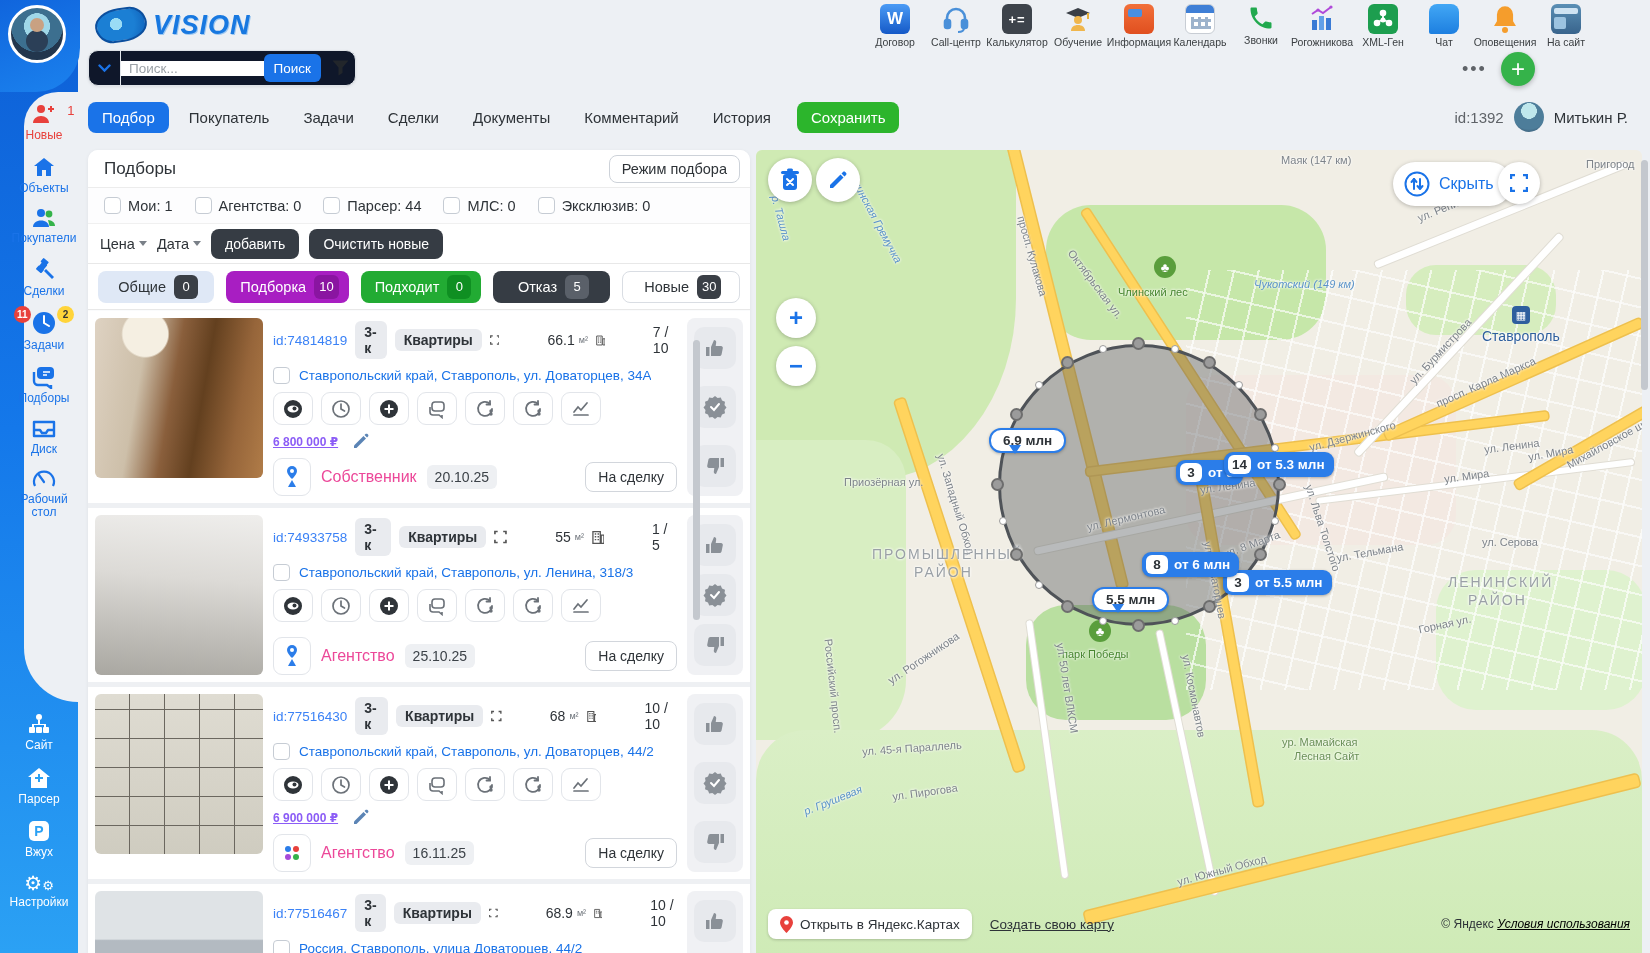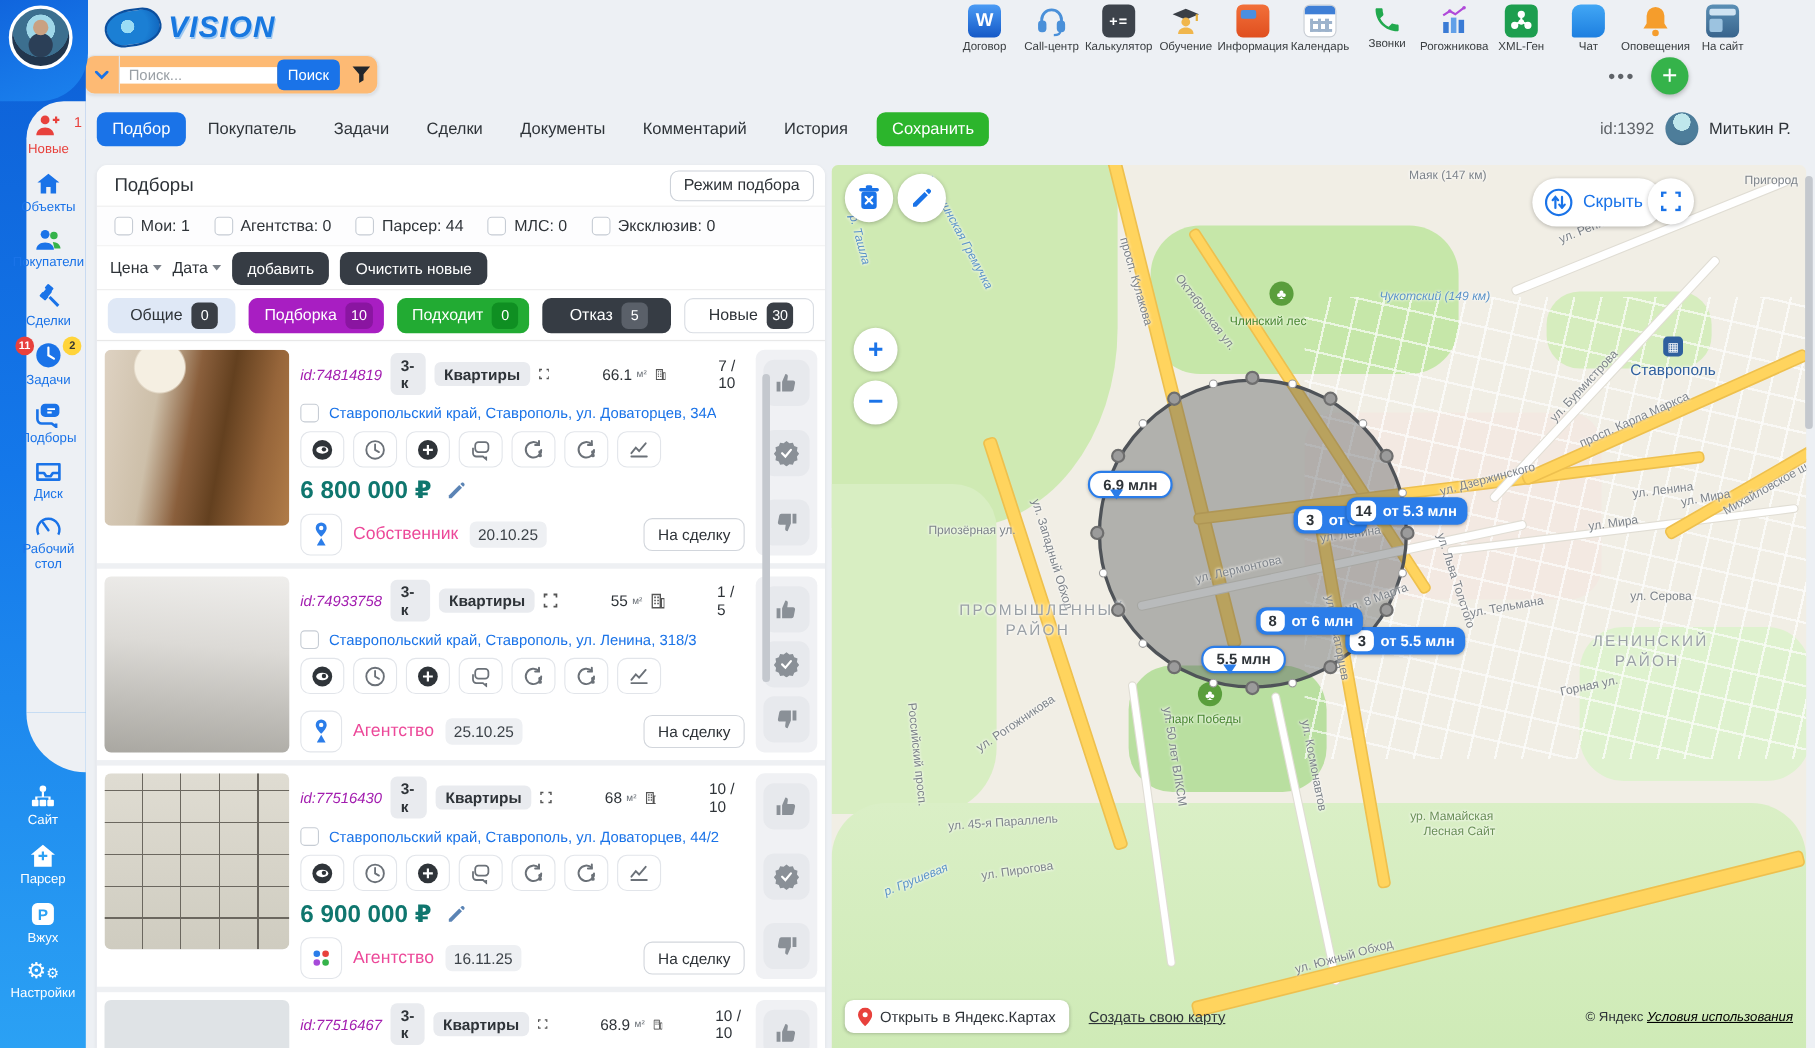--- a/index.html
+++ b/index.html
@@ -42,21 +42,21 @@
   .tico.xml { background:#1d9e4f; }
   .tico.chat { background:linear-gradient(180deg,#42a7f5,#1d7fe0); border-radius:8px 8px 8px 2px; }
   .tico.site { background:linear-gradient(180deg,#5b8fb5,#38648c); position:relative; }
   .tico.site::before { content:""; position:absolute; left:3px; top:4px; right:3px; height:6px; background:#cfe3f2; border-radius:2px; }
   .tico.site::after { content:""; position:absolute; left:3px; top:13px; width:12px; height:12px; background:#9cc3e0; border-radius:2px; }
   .misc-row { position:absolute; left:1462px; top:52px; display:flex; align-items:center; gap:14px; }
   .dots3 { color:#5f6368; font-size:18px; letter-spacing:2px; cursor:pointer; }
   .plus-btn { width:34px; height:34px; border-radius:50%; background:#35b34a; color:#fff; font-size:24px; display:flex; align-items:center; justify-content:center; cursor:pointer; box-shadow:0 2px 5px rgba(0,0,0,.25); }
 
   
-  .searchbox { position:absolute; left:76px; top:50px; width:268px; height:36px; background:#fdba74; border:1px solid #dfe3e8; border-radius:10px; display:flex; align-items:center; overflow:hidden; box-shadow:0 1px 3px rgba(0,0,0,.08); }
+  .searchbox { position:absolute; left:88px; top:50px; width:268px; height:36px; background:#0f172a; border:1px solid #dfe3e8; border-radius:10px; display:flex; align-items:center; overflow:hidden; box-shadow:0 1px 3px rgba(0,0,0,.08); }
   .sb-chev { width:32px; height:100%; display:flex; align-items:center; justify-content:center; border-right:1px solid #e3e7ec; cursor:pointer; }
   .sb-input { flex:1; border:none; outline:none; font-size:13.5px; padding:0 8px; color:#333; min-width:0; }
   .sb-input::placeholder { color:#9aa0a6; }
   .sb-btn { height:28px; background:#1a73e8; color:#fff; border:none; border-radius:6px; font-size:13.5px; padding:0 10px; margin-right:4px; cursor:pointer; }
   .sb-funnel { width:30px; display:flex; align-items:center; justify-content:center; cursor:pointer; }
 
   
   .tabrow { position:absolute; left:88px; top:98px; width:1554px; height:38px; display:flex; align-items:center; gap:6px; }
   .tab { padding:7px 14px; font-size:15px; color:#2e3338; border-radius:8px; cursor:pointer; white-space:nowrap; }
   .tab.active { background:#1a73e8; color:#fff; }
@@ -89,30 +89,30 @@
 
   .cards { position:absolute; left:0; right:0; top:161px; bottom:0; overflow:hidden; background:#eef0f3; }
   .card { display:flex; background:#fff; margin-bottom:5px; padding:7px; gap:10px; }
   .photo { width:168px; height:160px; border-radius:6px; flex-shrink:0; }
   .photo1 { background:radial-gradient(circle at 30% 10%,#f5efe2 0 12%,transparent 13%),linear-gradient(100deg,#ded2c2 0%,#cdbfa9 28%,#8a5f3c 46%,#63401f 62%,#96653a 82%,#b07c48 100%); }
   .photo2 { background:linear-gradient(185deg,#efeeec 0%,#dcdad6 40%,#c2c0bb 70%,#a9a7a1 100%); }
   .photo3 { background:repeating-linear-gradient(0deg,transparent 0 28px,#6b675f 28px 29px),repeating-linear-gradient(90deg,transparent 0 34px,#6b675f 34px 35px),linear-gradient(180deg,#dfdcd2,#cfccc0); }
   .photo4 { background:linear-gradient(180deg,#dfe3e6 0 30%,#b3bac1 31% 70%,#8e969e 100%); }
   .cbody { flex:1; min-width:0; display:flex; flex-direction:column; gap:8px; padding-top:3px; }
   .crow1 { display:flex; align-items:center; gap:8px; }
-  .cid { font-size:13.5px; color:#a21caf;font-style:italic; }
+  .cid { font-size:13.5px; color:#3b82f6; }
   .cbadge { background:#e9ebef; border-radius:6px; padding:3px 9px; font-size:14px; font-weight:bold; color:#2e3338; }
   .cmeta { font-size:14px; color:#2e3338; display:flex; align-items:center; gap:4px;margin-left:40px; }
   .cmeta sup { font-size:9px; color:#6b7178; }
   .crow2 { display:flex; align-items:center; gap:9px; }
   .addr { color:#1a73e8; font-size:13.5px; text-decoration:none; white-space:nowrap; overflow:hidden; text-overflow:ellipsis; cursor:pointer; }
   .crow3 { display:flex; gap:8px; }
   .ibtn { width:40px; height:33px; background:#fff; border:1px solid #e2e5ea; border-radius:9px; display:flex; align-items:center; justify-content:center; cursor:pointer; }
   .crow4 { display:flex; align-items:center; gap:14px; }
-  .price { font-size:22px; font-weight:bold; color:#0f766e; }
+  .price { font-size:12px; font-weight:bold; color:#8b5cf6;text-decoration:underline; }
   .crow5 { display:flex; align-items:center; gap:10px; margin-top:auto; }
   .srcbox { width:38px; height:38px; border:1px solid #e2e5ea; border-radius:9px; display:flex; align-items:center; justify-content:center; cursor:pointer; }
   .srctext { font-size:16px; color:#ec4899; }
   .datebadge { background:#eef0f3; border-radius:6px; padding:4px 8px; font-size:14px; color:#3c4248; }
   .deal-btn { margin-left:auto; height:30px; padding:0 12px; background:#fff; border:1px solid #d2d6dc; border-radius:8px; font-size:14px; color:#2e3338; cursor:pointer; }
   .crail { width:56px; background:#f0f1f4; border-radius:8px; display:flex; flex-direction:column; align-items:center; justify-content:space-between; padding:9px 0; flex-shrink:0; }
   .rbtn { width:42px; height:42px; background:#e7e9ed; border-radius:10px; display:flex; align-items:center; justify-content:center; cursor:pointer; color:#8a9097; }
   .lscroll { position:absolute; left:693px; top:340px; width:7px; height:280px; background:#c4c8ce; border-radius:4px; z-index:5; }
 
   
@@ -863,21 +863,21 @@
     <span class="hdw" style="left:515px;top:367px"></span>
 
   <span class="ml" style="left:525px;top:4px">Маяк (147 км)</span>
   <span class="ml" style="left:830px;top:8px">Пригород</span>
   <span class="ml w" style="left:58px;top:55px;transform:rotate(62deg)">р. Бучинская Гремучка</span>
   <span class="ml w" style="left:2px;top:62px;transform:rotate(75deg)">р. Ташла</span>
   <span class="ml" style="left:235px;top:100px;transform:rotate(74deg)">просп. Кулакова</span>
   <span class="ml" style="left:298px;top:128px;transform:rotate(53deg)">Октябрьская ул.</span>
   <span class="ml green" style="left:362px;top:136px">Члинский лес</span>
   <span class="tree-ico" style="left:398px;top:106px">♣</span>
-  <span class="ml w" style="left:498px;top:114px">Чукотский (149 км)</span>
+  <span class="ml w" style="left:498px;top:128px">Чукотский (149 км)</span>
   <span class="ml" style="left:660px;top:52px;transform:rotate(-22deg)">ул. Репина</span>
   <span class="ml" style="left:642px;top:195px;transform:rotate(-47deg)">ул. Бурмистрова</span>
   <span class="ml city" style="left:726px;top:178px">Ставрополь</span>
   <span class="station-ico" style="left:756px;top:156px">▦</span>
   <span class="ml" style="left:676px;top:226px;transform:rotate(-24deg)">просп. Карла Маркса</span>
   <span class="ml" style="left:806px;top:288px;transform:rotate(-29deg)">Михайловское ш.</span>
   <span class="ml" style="left:728px;top:290px;transform:rotate(-7deg)">ул. Ленина</span>
   <span class="ml" style="left:688px;top:320px;transform:rotate(-8deg)">ул. Мира</span>
   <span class="ml" style="left:772px;top:297px;transform:rotate(-10deg)">ул. Мира</span>
   <span class="ml" style="left:330px;top:362px;transform:rotate(-13deg)">ул. Лермонтова</span>

